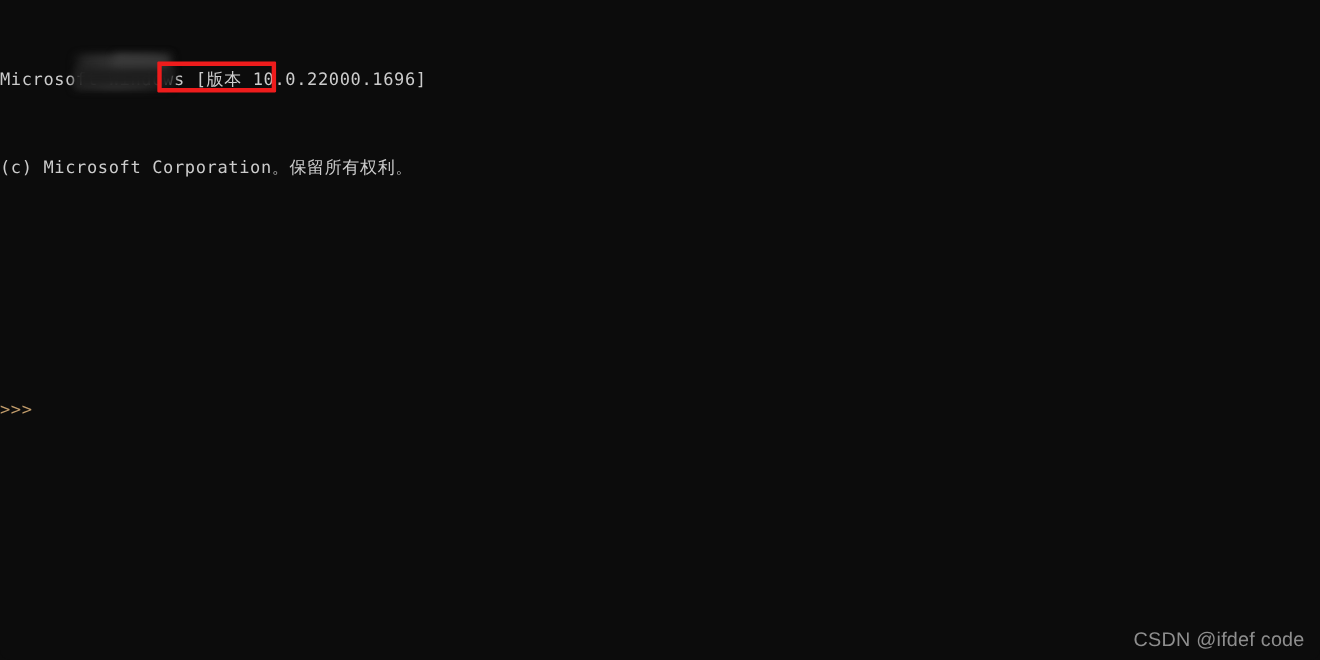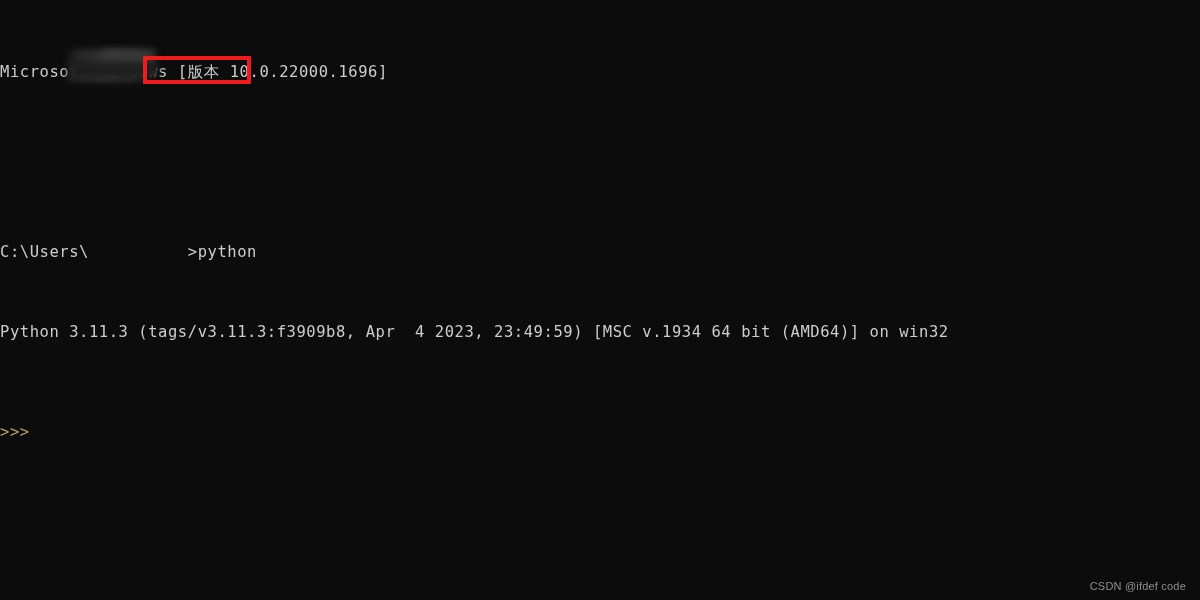--- a/index.html
+++ b/index.html
@@ -80,41 +80,40 @@
     border-radius: 1px;
     box-sizing: border-box;
   }
 
   
   #watermark {
     position: absolute;
     right: 14px;
     bottom: 8px;
     font-family: "Liberation Sans", sans-serif;
-    font-size: 11px;
+    font-size: 18px;
     color: #8e8e8e;
     letter-spacing: 0.2px;
     user-select: none;
   }
 </style>
 </head>
 <body>
 
 <div id="screen">
 
   <div id="console">
 
     <div class="line">Microsoft Windows [版本 10.0.22000.1696]</div>
 
+    <div class="line">(c) Microsoft Corporation。保留所有权利。</div>
 
     <div class="line blank">&nbsp;</div>
 
-    <div class="line">C:\Users\          &gt;python</div>
 
-    <div class="line">Python 3.11.3 (tags/v3.11.3:f3909b8, Apr  4 2023, 23:49:59) [MSC v.1934 64 bit (AMD64)] on win32</div>
 
 
     <div class="line prompt-chevrons">&gt;&gt;&gt;</div>
 
   </div>
 
   <div class="redaction smudge-a"></div>
   <div class="redaction smudge-b"></div>
   <div class="redaction smudge-c"></div>
 

